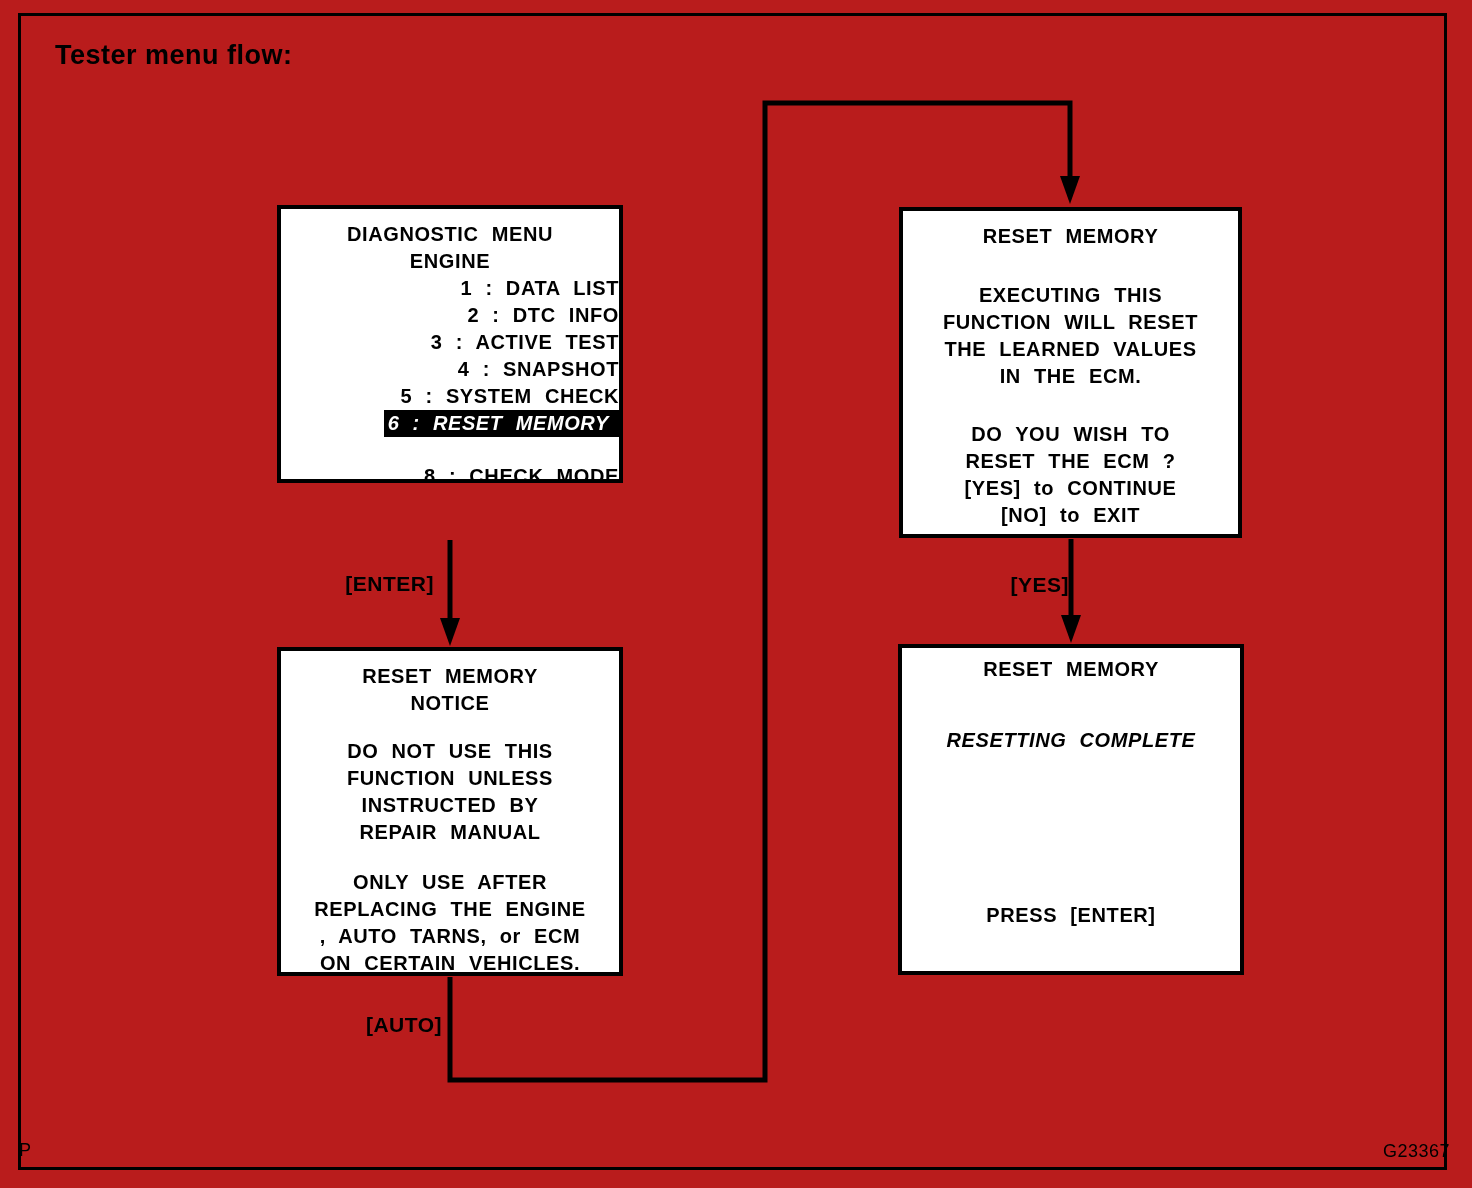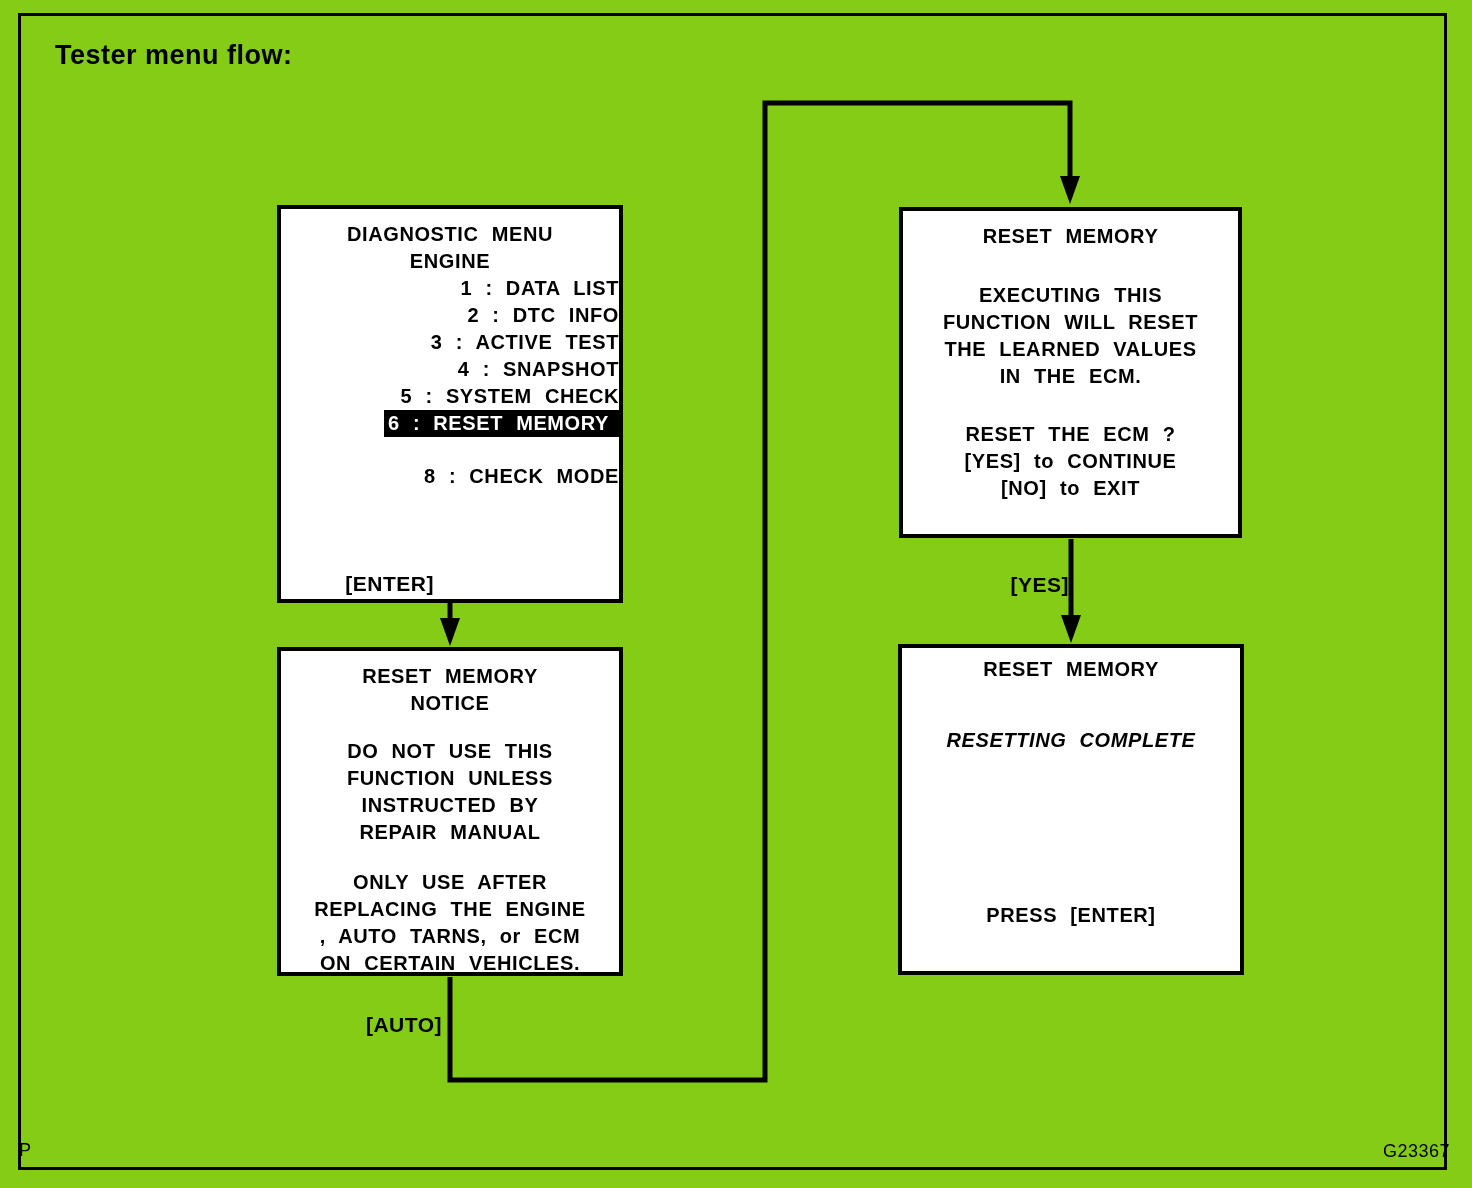--- a/index.html
+++ b/index.html
@@ -6,21 +6,21 @@
     margin: 0;
     padding: 0;
     background: #ffffff;
     width: 1472px;
     height: 1188px;
   }
   #canvas {
     position: relative;
     width: 1472px;
     height: 1188px;
-    background: #84cc16;
+    background: #b91c1c;
     color: #000000;
     font-family: "Liberation Sans", sans-serif;
     overflow: hidden;
   }
   .frame {
     position: absolute;
     left: 18px;
     top: 13px;
     width: 1429px;
     height: 1157px;
@@ -40,38 +40,39 @@
     border: 4px solid #000;
     box-sizing: border-box;
     background: #fff;
     font-size: 20px;
     font-weight: bold;
     line-height: 27px;
     letter-spacing: 0.6px;
     word-spacing: 7px;
     text-align: center;
   }
-  #screen-menu   { left: 277px; top: 205px; width: 346px; height: 398px; }
+  #screen-menu   { left: 277px; top: 205px; width: 346px; height: 278px; }
   #screen-confirm{ left: 899px; top: 207px; width: 343px; height: 331px; }
   #screen-notice { left: 277px; top: 647px; width: 346px; height: 329px; }
   #screen-done   { left: 898px; top: 644px; width: 346px; height: 331px; }
 
   .screen .title-block { margin-top: 12px; }
   .menu-list {
     text-align: right;
     padding-left: 58px;
   }
   .menu-row { height: 27px; }
   .menu-gap { height: 26px; }
   .hl {
     display: inline-block;
     background: #000;
     color: #fff;
     padding: 0 10px 0 4px;
     margin-left: -4px;
+    font-style: italic;
   }
   .para-1 { margin-top: 32px; }
   .para-2 { margin-top: 31px; }
   #screen-notice .para-1 { margin-top: 21px; }
   #screen-notice .para-2 { margin-top: 23px; }
   #screen-done .title-block { margin-top: 8px; }
   #screen-done .body-line { margin-top: 44px; font-style: italic; }
   .footer-line {
     position: absolute;
     left: 0; right: 0;
@@ -150,20 +151,21 @@
 
   <div class="screen" id="screen-confirm">
     <div class="title-block">RESET MEMORY</div>
     <div class="para-1">
       <div>EXECUTING THIS</div>
       <div>FUNCTION WILL RESET</div>
       <div>THE LEARNED VALUES</div>
       <div>IN THE ECM.</div>
     </div>
     <div class="para-2">
+      <div>DO YOU WISH TO</div>
       <div>RESET THE ECM ?</div>
       <div>[YES] to CONTINUE</div>
       <div>[NO] to EXIT</div>
     </div>
   </div>
 
   <div class="screen" id="screen-notice">
     <div class="title-block">
       <div>RESET MEMORY</div>
       <div>NOTICE</div>

